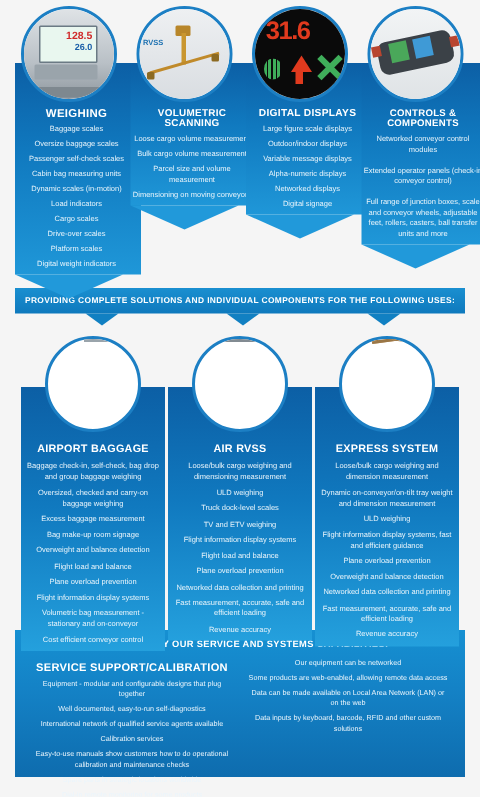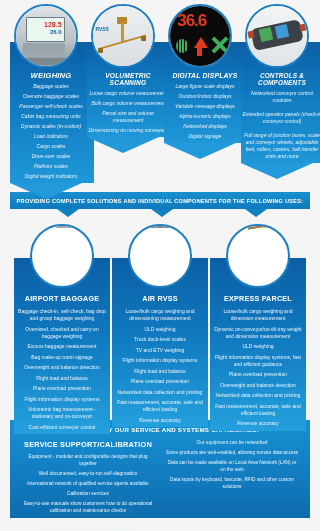--- a/index.html
+++ b/index.html
@@ -29,21 +29,20 @@
   }
   .circle .ph{width:100%;height:100%;display:block;}
 
   .banner{
     position:absolute;top:42px;left:0;width:84px;
     background:linear-gradient(180deg,#0c5fa5 0%,#1079bf 42%,#1f97d8 100%);
     padding:28px 3px 0 1px;
     box-sizing:border-box;
     z-index:1;
     color:#fff;
-    font-style:italic;
   }
   .banner .cap{
     text-align:center;font-weight:bold;letter-spacing:.2px;
     line-height:7px;margin-bottom:4px;
   }
   .banner ul{list-style:none;margin:0;padding:0;}
   .banner li{
     text-align:center;line-height:7px;margin-bottom:3px;
     font-size:5px;color:#e8f4fb;
   }
@@ -248,21 +247,21 @@
           <li>Outdoor/indoor displays</li>
           <li>Variable message displays</li>
           <li>Alpha-numeric displays</li>
           <li>Networked displays</li>
           <li>Digital signage</li>
         </ul>
         <div class="tip" style="bottom:-16px;"></div>
       </div>
       <div class="circle">
         <div class="ph img-display">
-          <div class="num">36.6</div>
+          <div class="num">31.6</div>
           <div class="grid"></div>
           <div class="up"></div>
           <div class="up2"></div>
           <div class="x1"></div>
           <div class="x2"></div>
         </div>
       </div>
     </div>
 
     <div class="prod-col c3">
@@ -346,21 +345,21 @@
           <div class="fus"></div>
           <div class="wing"></div>
           <div class="uld"></div>
           <div class="conv"></div>
         </div>
       </div>
     </div>
 
     <div class="use-col u2">
       <div class="upanel">
-        <div class="cap">EXPRESS PARCEL</div>
+        <div class="cap">EXPRESS SYSTEM</div>
         <ul>
           <li>Loose/bulk cargo weighing and dimension measurement</li>
           <li>Dynamic on-conveyor/on-tilt tray weight and dimension measurement</li>
           <li>ULD weighing</li>
           <li>Flight information display systems, fast and efficient guidance</li>
           <li>Plane overload prevention</li>
           <li>Overweight and balance detection</li>
           <li>Networked data collection and printing</li>
           <li>Fast measurement, accurate, safe and efficient loading</li>
           <li>Revenue accuracy</li>

